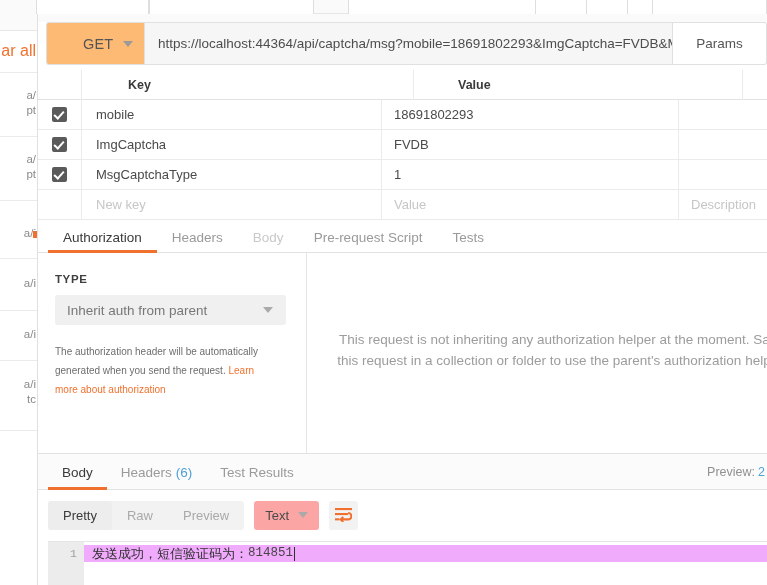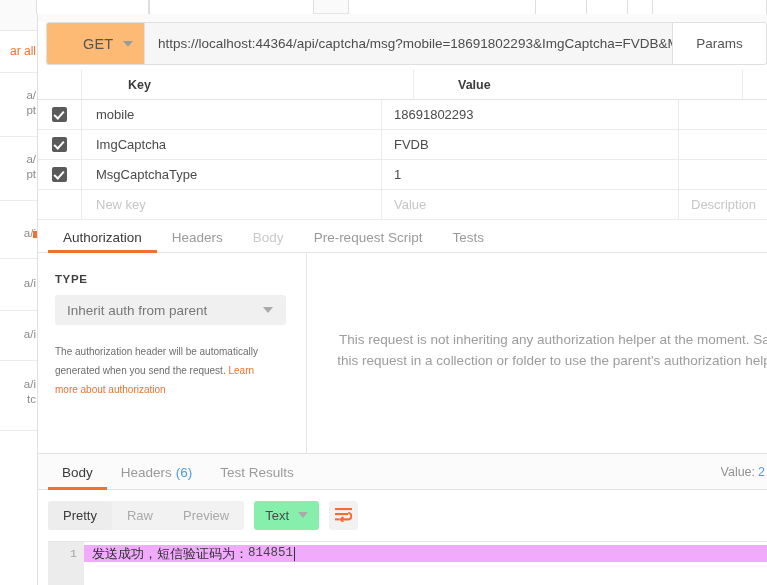--- a/index.html
+++ b/index.html
@@ -35,21 +35,21 @@
     position: absolute;
     left: 0; top: 0;
     width: 38px; height: 31px;
     border-bottom: 1px solid #e8e8e8;
     background: #fafafa;
   }
   .sb-clearall {
     position: absolute;
     left: 0; top: 44px;
     width: 38px;
-    font-size: 12px;
+    font-size: 16px;
     color: #f0712e;
     white-space: nowrap;
     text-align: right;
     padding-right: 2px;
     line-height: 14px;
   }
   .sb-sep {
     position: absolute;
     left: 0;
     width: 38px;
@@ -425,21 +425,21 @@
     color: #a9a9a9;
     white-space: nowrap;
   }
   .seg-btn.active {
     color: #3a3a3a;
     background: #ededed;
     border-radius: 3px;
   }
   .drop {
     height: 29px;
-    background: #86efac;
+    background: #fca5a5;
     border-radius: 3px;
     display: flex;
     align-items: center;
     gap: 9px;
     padding: 0 11px;
   }
   .drop-text {
     font-size: 13px;
     color: #4a4a4a;
   }
@@ -682,21 +682,21 @@
           </div>
           <div class="rsb">
             <span>Headers</span>
             <span class="hdr-count">(6)</span>
           </div>
           <div class="rsb">
             <span>Test Results</span>
           </div>
         </div>
       <div class="status-wrap">
-        <span class="status-label">Value:</span>
+        <span class="status-label">Preview:</span>
         <span class="status-val">2</span>
       </div>
     </div>
 
     <div class="resptoolbar">
       <div class="seg" id="view-modes">
           <div class="seg-btn active">Pretty</div>
           <div class="seg-btn">Raw</div>
           <div class="seg-btn">Preview</div>
         </div>

